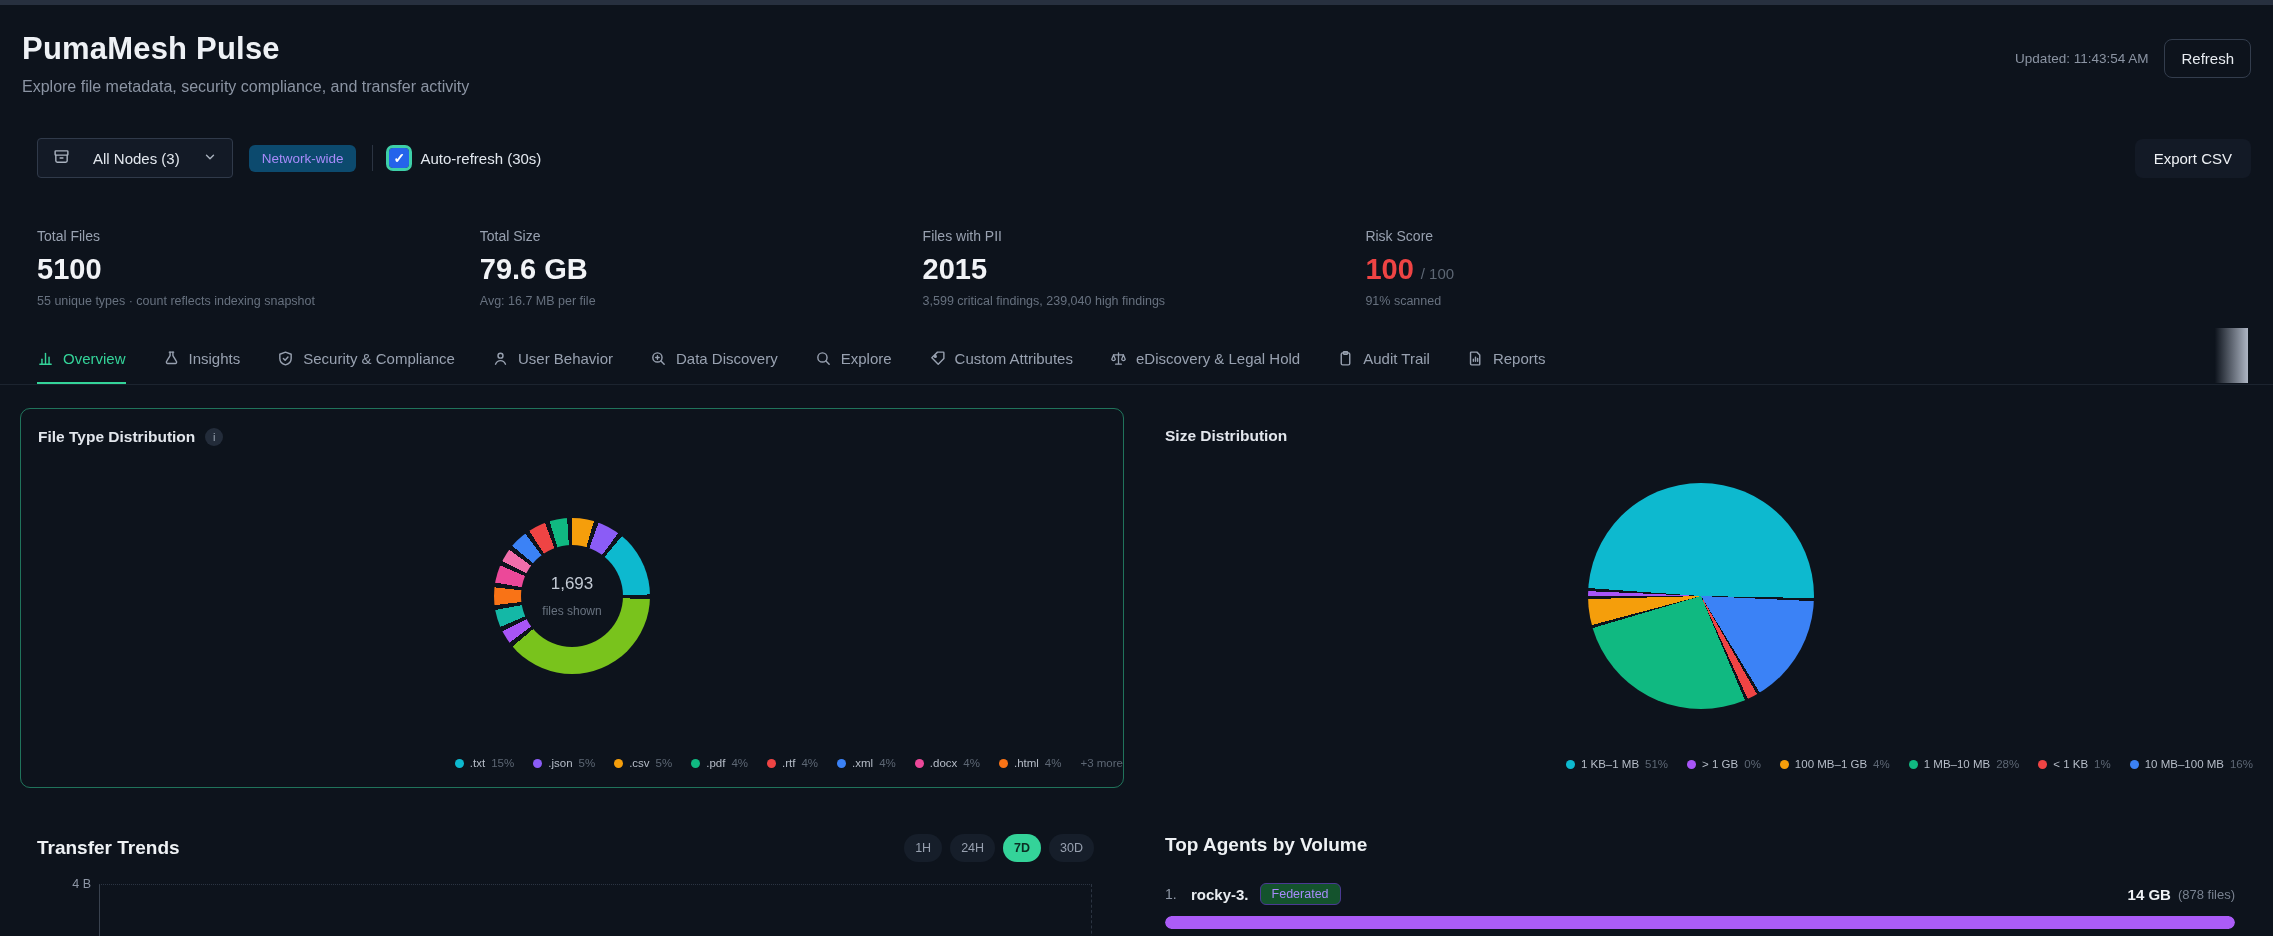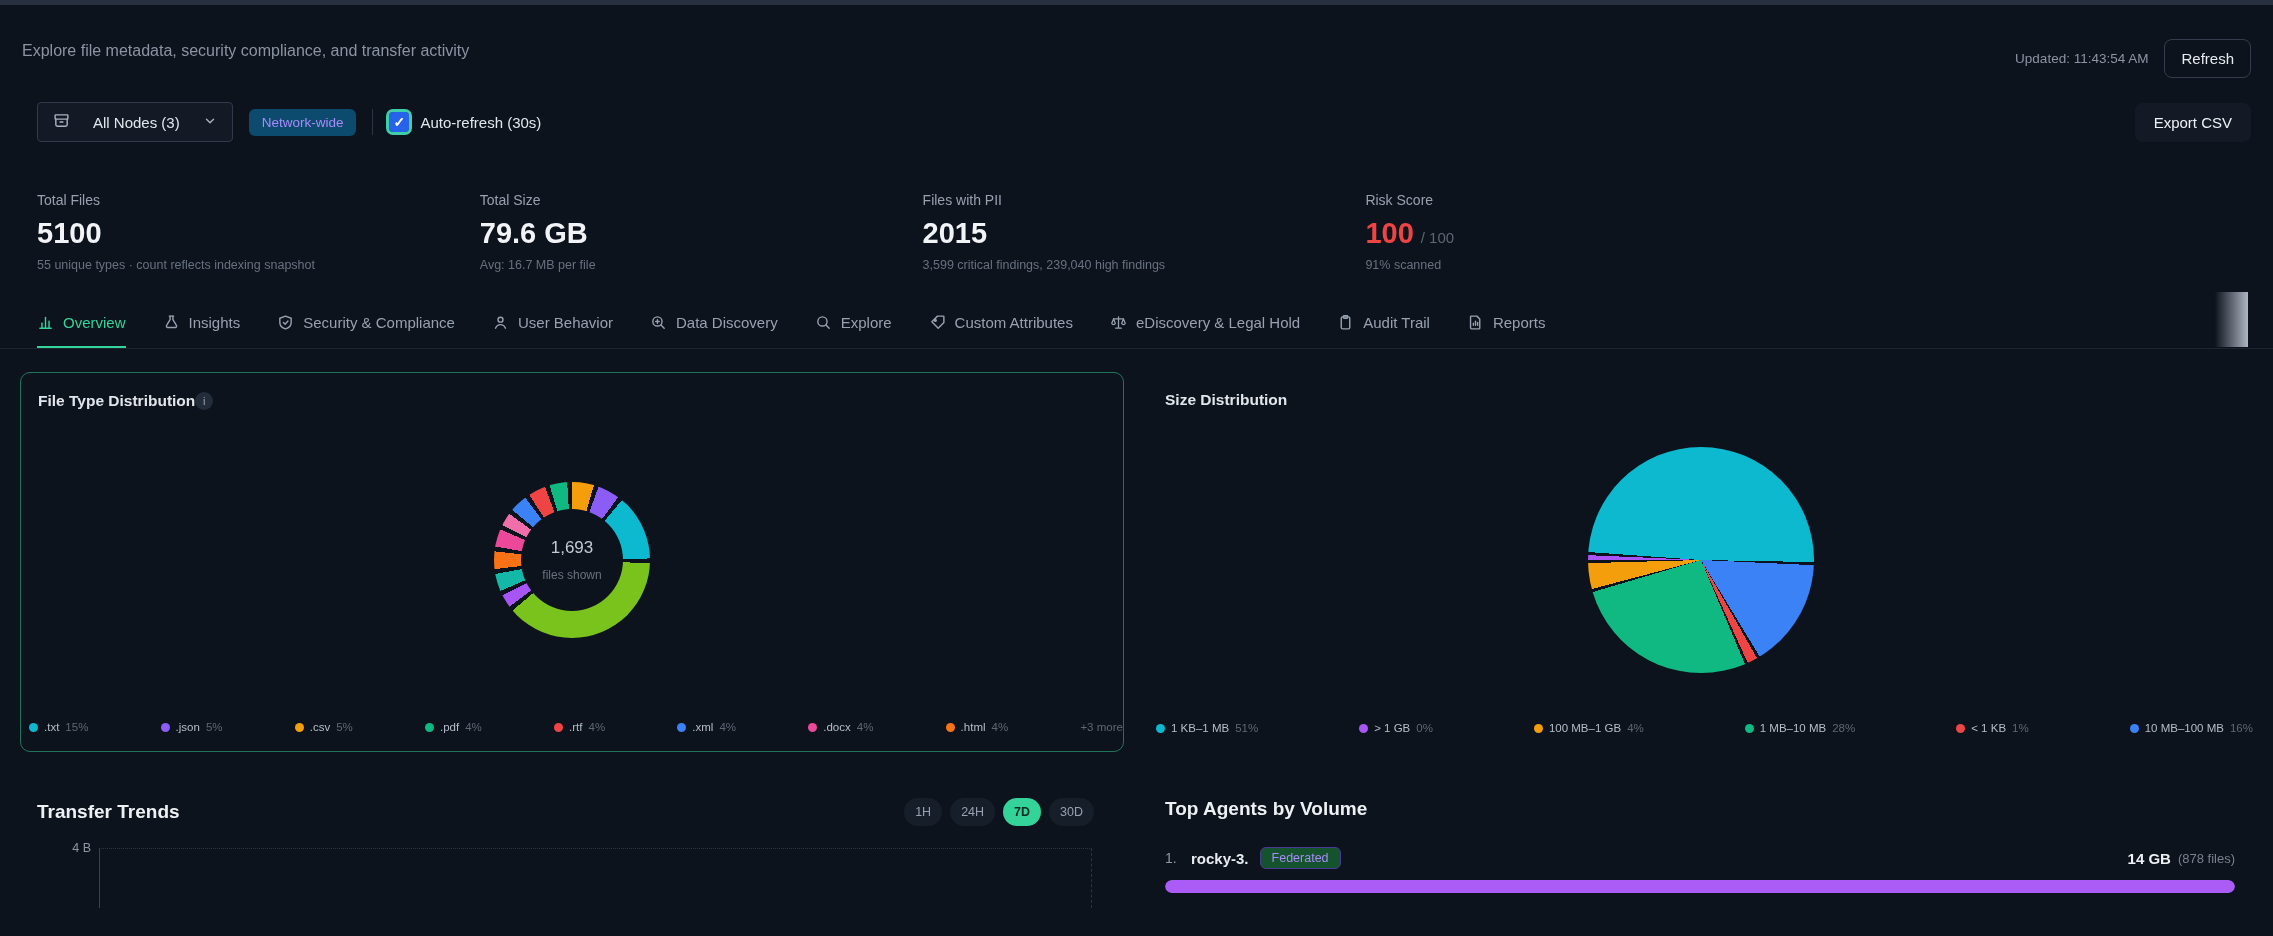--- a/index.html
+++ b/index.html
@@ -68,35 +68,35 @@
   .tab.active svg { stroke:#34d399; }
   .tab-scroll-indicator {
     position:absolute; right:25px; bottom:1px; width:33px; height:55px;
     background:linear-gradient(to right, rgba(20,27,38,0.1), #aeb6c4);
   }
 
   
   .panel-grid { margin:23px 20px 0 20px; display:grid; grid-template-columns:1104px 1105px; gap:24px; }
   .panel { height:380px; border-radius:10px; padding:19px 17px; position:relative; }
   .panel.bordered { border:1px solid rgba(52,211,153,.5); }
-  .panel-title-row { display:flex; align-items:center; }
+  .panel-title-row { display:flex; align-items:center; gap:10px; }
   .panel-title { font-size:15.5px; font-weight:700; color:#e2e6ec; }
   .info-icon { width:18px; height:18px; border-radius:50%; background:#232c3a; color:#9aa3b1;
                font-size:11px; display:flex; align-items:center; justify-content:center; cursor:pointer; }
   .chart-center-zone { position:absolute; left:0; right:0; top:48px; bottom:52px;
                        display:flex; align-items:center; justify-content:center;text-align:right; }
   .donut { width:156px; height:156px; border-radius:50%; position:relative; }
   .donut-hole { position:absolute; left:27px; top:27px; width:102px; height:102px;
                 border-radius:50%; background:#0d131c;
                 display:flex; flex-direction:column; align-items:center; justify-content:center; gap:10px;}
   .donut-value { font-size:17px; color:#c3cad4; }
   .donut-label { font-size:12px; color:#68727f; }
   .pie { width:226px; height:226px; border-radius:50%; }
   .legend-row { position:absolute; left:8px; right:0; bottom:18px;
-                display:flex; justify-content:space-between; align-items:center; gap:19px; }
+                display:flex; justify-content:flex-end; align-items:center; gap:19px; }
   .legend-item { display:flex; align-items:center; gap:6px; cursor:pointer; }
   .legend-dot { width:9px; height:9px; border-radius:50%; }
   .legend-label { font-size:11.5px; color:#b6bdc8; }
   .legend-pct { font-size:11.5px; color:#5d6774; }
   .legend-more { font-size:11.5px; color:#5d6774; cursor:pointer; }
 
   
   .bottom-grid { margin:46px 20px 0 20px; display:grid; grid-template-columns:1104px 1105px; gap:24px; }
   .section-head { display:flex; align-items:center; padding:0 0 0 17px; }
   .section-title { font-size:19px; font-weight:700; color:#eef1f4; }
@@ -122,20 +122,21 @@
   .agent-files { margin-left:7px; font-size:13px; color:#78818f; }
   .agent-track { margin-top:11px; height:13px; border-radius:7px; background:#1a2230; overflow:hidden; }
   .agent-fill { height:100%; border-radius:7px; background:#ab5cf7; }
 </style>
 </head>
 <body>
 
 <div class="top-strip"></div>
 
 <div class="header">
+  <div class="page-title">PumaMesh Pulse</div>
   <div class="page-subtitle">Explore file metadata, security compliance, and transfer activity</div>
   <div class="header-right">
     <span class="updated-text">Updated: 11:43:54 AM</span>
     <button class="btn-outline">Refresh</button>
   </div>
 </div>
 
 <div class="filter-bar">
   <div class="filter-left">
     <button class="node-btn">

